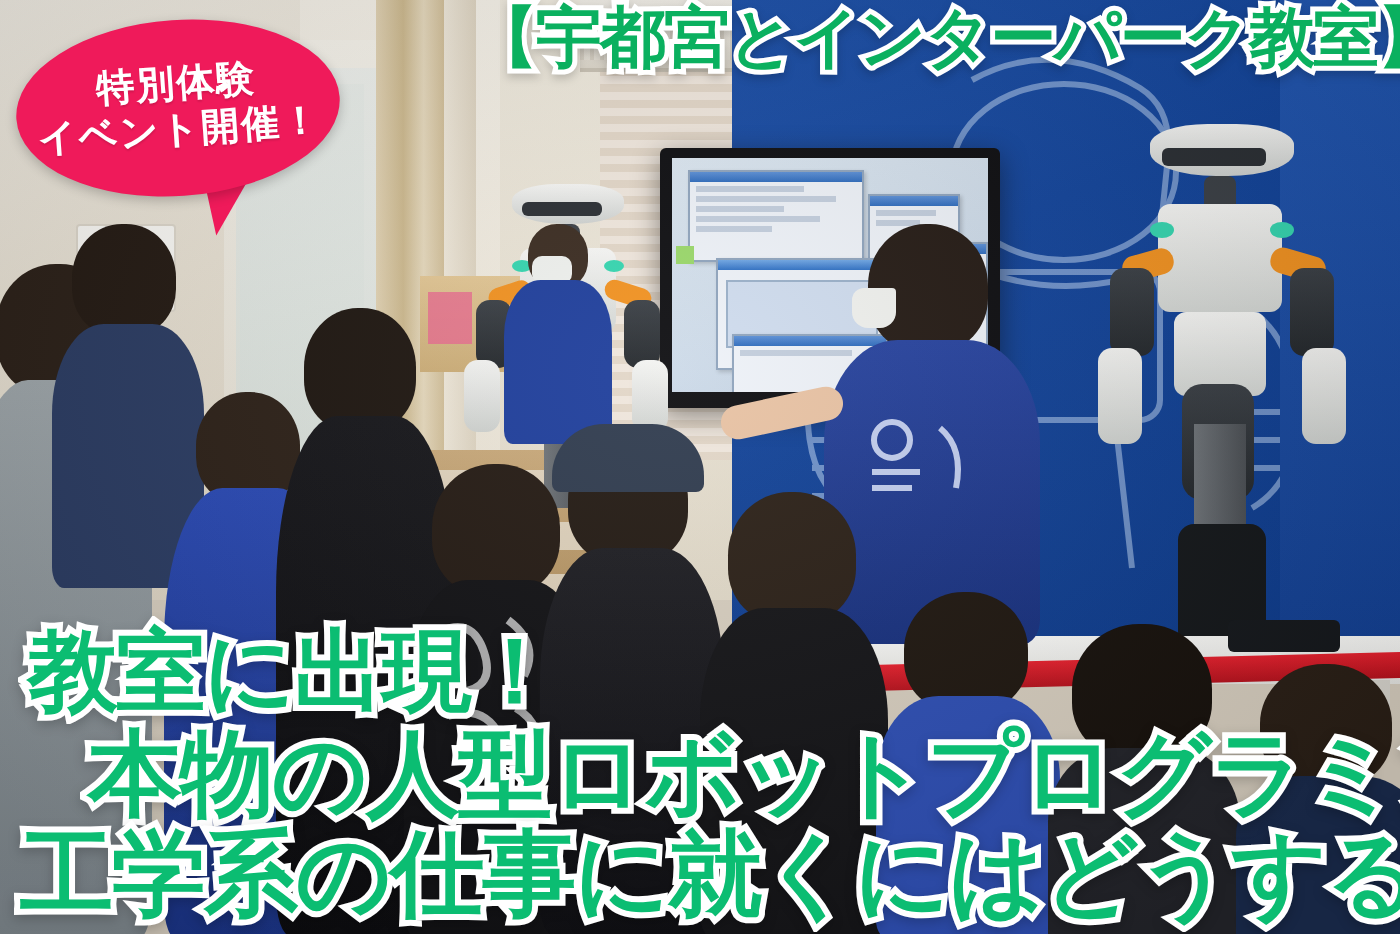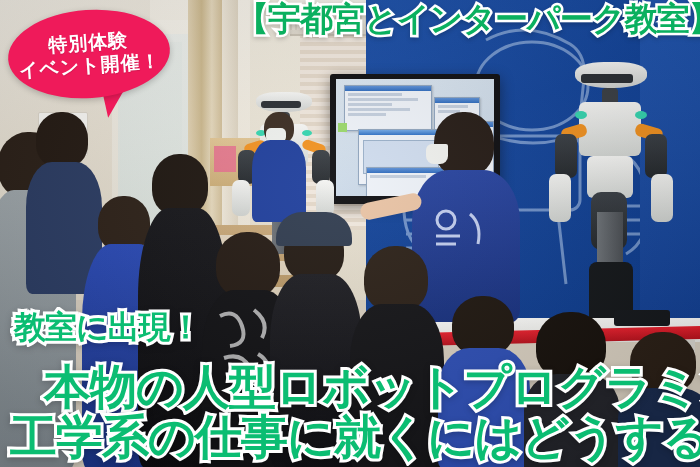--- a/index.html
+++ b/index.html
@@ -119,21 +119,21 @@
     white-space:nowrap;letter-spacing:-1px;
     -webkit-text-stroke:5px #ffffff;paint-order:stroke fill;
     filter:drop-shadow(0 2px 2px rgba(0,0,0,.18));
   }
 
   .hl{
     position:absolute;font-weight:bold;color:#0bbd72;white-space:nowrap;
     -webkit-text-stroke:6px #ffffff;paint-order:stroke fill;
     filter:drop-shadow(0 2px 3px rgba(0,0,0,.2));letter-spacing:-1px;
   }
-  .hl1{left:14px;top:306px;font-size:32px;}
+  .hl1{left:14px;top:306px;font-size:45px;}
   .hl2{left:44px;top:356px;font-size:47px;}
   .hl3{left:10px;top:406px;font-size:47px;}
 </style>
 </head>
 <body>
 
 <div id="poster">
 
   <div class="scene">
 

